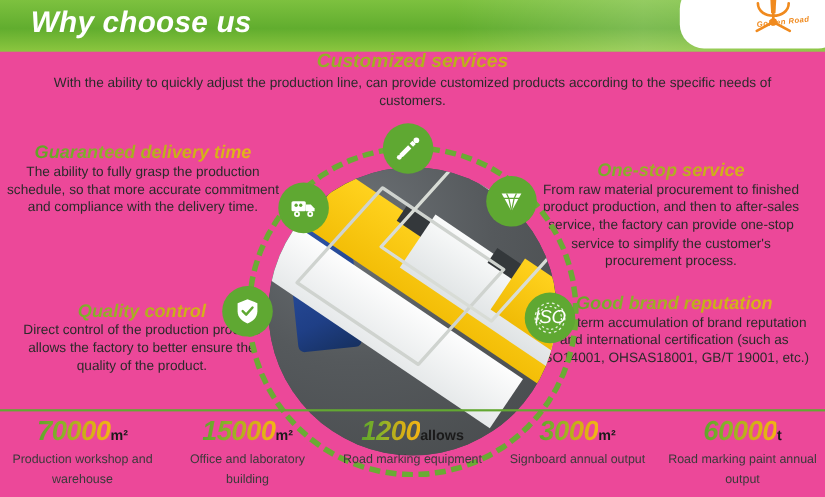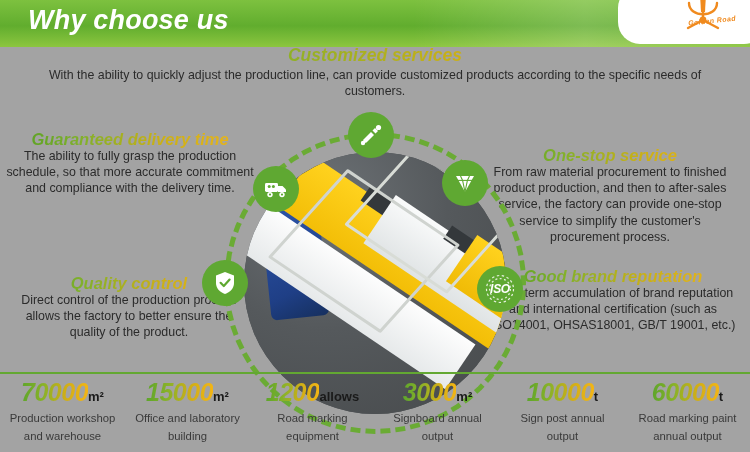--- a/index.html
+++ b/index.html
@@ -4,21 +4,21 @@
 <style>
   html, body {
     margin: 0;
     padding: 0;
     background: #ffffff;
   }
   .page {
     position: relative;
     width: 750px;
     height: 452px;
-    background: #a3a3a3;
+    background: #ec4899;
     overflow: hidden;
     font-family: "Liberation Sans", sans-serif;
     box-sizing: border-box;
   }
 
   
   .header {
     position: absolute;
     left: 0; top: 0;
     width: 750px;
@@ -271,22 +271,22 @@
     border-radius: 2px;
     z-index: -1;
   }
   .badge svg { display: block; }
   .badge-pencil  { left: 104px; top: -40px; }
   .badge-truck   { left: 9px;   top: 14px; }
   .badge-diamond { left: 198px; top: 8px; }
   .badge-shield  { left: -42px; top: 108px; }
   .badge-iso     { left: 233px; top: 114px; }
   .iso-text {
-    font-size: 12px;
-    font-weight: bold;
+    font-size: 17px;
+    font-weight: normal;
     font-style: italic;
     color: #ffffff;
     letter-spacing: -0.3px;
   }
 
   
   .divider {
     position: absolute;
     left: 0;
     top: 372px;
@@ -476,22 +476,18 @@
     </div>
     <div class="stat">
       <span class="stat-value"><span class="stat-num">1200</span><span class="stat-unit">allows</span></span>
       <span class="stat-label">Road marking equipment</span>
     </div>
     <div class="stat">
       <span class="stat-value"><span class="stat-num">3000</span><span class="stat-unit">m²</span></span>
       <span class="stat-label">Signboard annual output</span>
     </div>
     <div class="stat">
-      <span class="stat-value"><span class="stat-num">10000</span><span class="stat-unit">t</span></span>
-      <span class="stat-label">Sign post annual output</span>
-    </div>
-    <div class="stat">
       <span class="stat-value"><span class="stat-num">60000</span><span class="stat-unit">t</span></span>
       <span class="stat-label">Road marking paint annual output</span>
     </div>
   </div>
 
 </div>
 
 </body></html>

